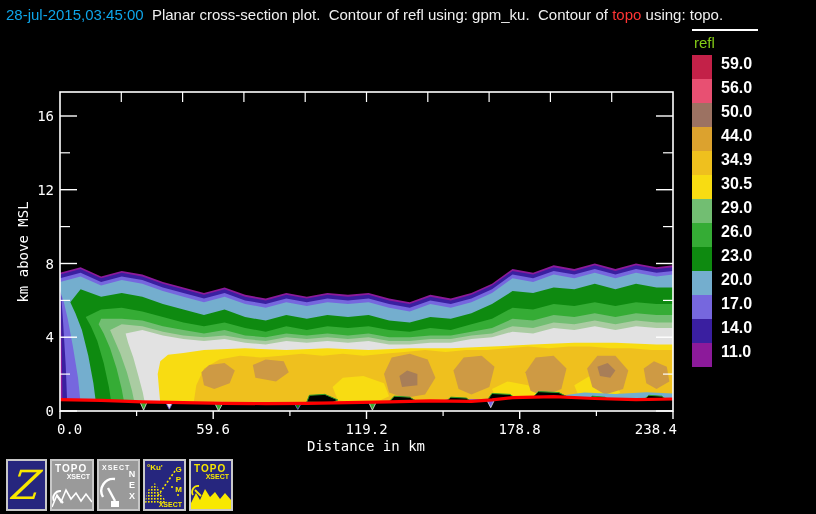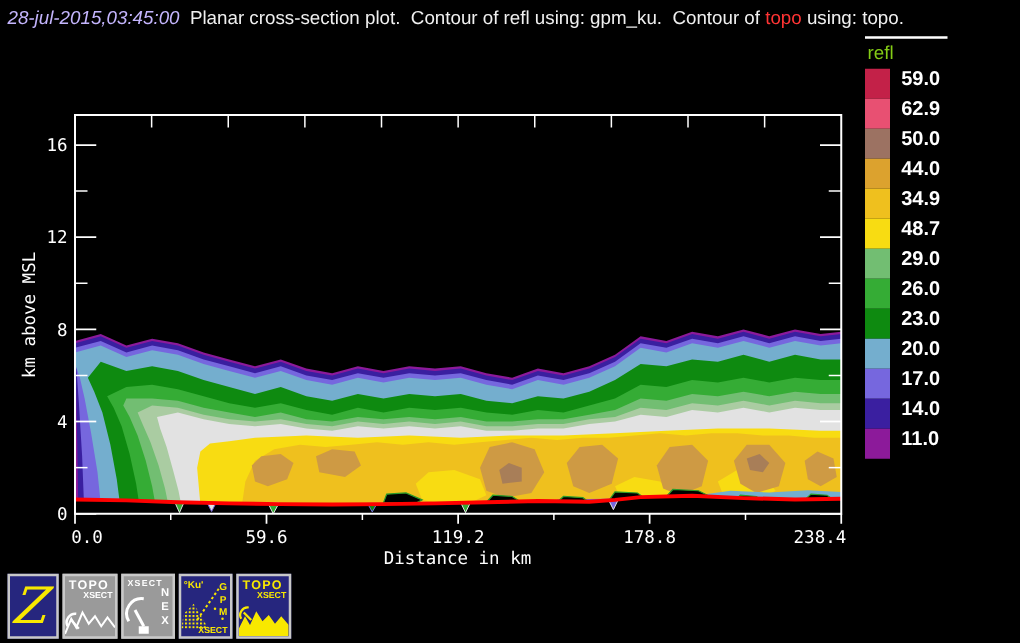--- a/index.html
+++ b/index.html
@@ -1,21 +1,21 @@
 <!DOCTYPE html>
 <html><head>
 <meta charset="utf-8">
 <style>
   html,body{margin:0;padding:0;background:#000;}
   #screen{position:relative;width:816px;height:514px;background:#000;overflow:hidden;
           font-family:"Liberation Sans",sans-serif;}
   
   #titlebar{position:absolute;left:6px;top:6px;width:804px;height:20px;
             font-size:15px;white-space:pre;color:#f0f0f0;}
-  #titlebar .ts{color:#c4b5fd;font-style:italic;}
+  #titlebar .ts{color:#0ea5e9;}
   #titlebar .hl{color:#ff3434;}
   
   #plot-svg{position:absolute;left:0;top:30px;}
   #plot-svg text{fill:#ffffff;font-family:"DejaVu Sans Mono","Liberation Mono",monospace;font-size:14px;}
   
   #legend{position:absolute;left:688px;top:29px;width:126px;}
   #legend .sep{width:66px;height:2px;background:#ffffff;margin-left:4px;}
   #legend .ltitle{color:#84cc16;font-size:15px;margin:3px 0 2px 6px;height:19px;}
   .leg-row{display:flex;align-items:flex-start;height:24px;}
   .leg-swatch{width:20px;height:24px;margin-left:4px;flex:none;}
@@ -150,37 +150,37 @@
   <div id="legend">
     <div class="sep"></div>
     <div class="ltitle">refl</div>
     <div id="legend-rows">
         <div class="leg-row">
           <div class="leg-swatch" style="background: rgb(195, 33, 72);"></div>
           <div class="leg-label">59.0</div>
         </div>
         <div class="leg-row">
           <div class="leg-swatch" style="background: rgb(232, 80, 114);"></div>
-          <div class="leg-label">62.9</div>
+          <div class="leg-label">56.0</div>
         </div>
         <div class="leg-row">
           <div class="leg-swatch" style="background: rgb(156, 114, 98);"></div>
           <div class="leg-label">50.0</div>
         </div>
         <div class="leg-row">
           <div class="leg-swatch" style="background: rgb(220, 162, 46);"></div>
           <div class="leg-label">44.0</div>
         </div>
         <div class="leg-row">
           <div class="leg-swatch" style="background: rgb(239, 192, 30);"></div>
           <div class="leg-label">34.9</div>
         </div>
         <div class="leg-row">
           <div class="leg-swatch" style="background: rgb(248, 220, 18);"></div>
-          <div class="leg-label">48.7</div>
+          <div class="leg-label">30.5</div>
         </div>
         <div class="leg-row">
           <div class="leg-swatch" style="background: rgb(114, 190, 114);"></div>
           <div class="leg-label">29.0</div>
         </div>
         <div class="leg-row">
           <div class="leg-swatch" style="background: rgb(53, 172, 53);"></div>
           <div class="leg-label">26.0</div>
         </div>
         <div class="leg-row">

